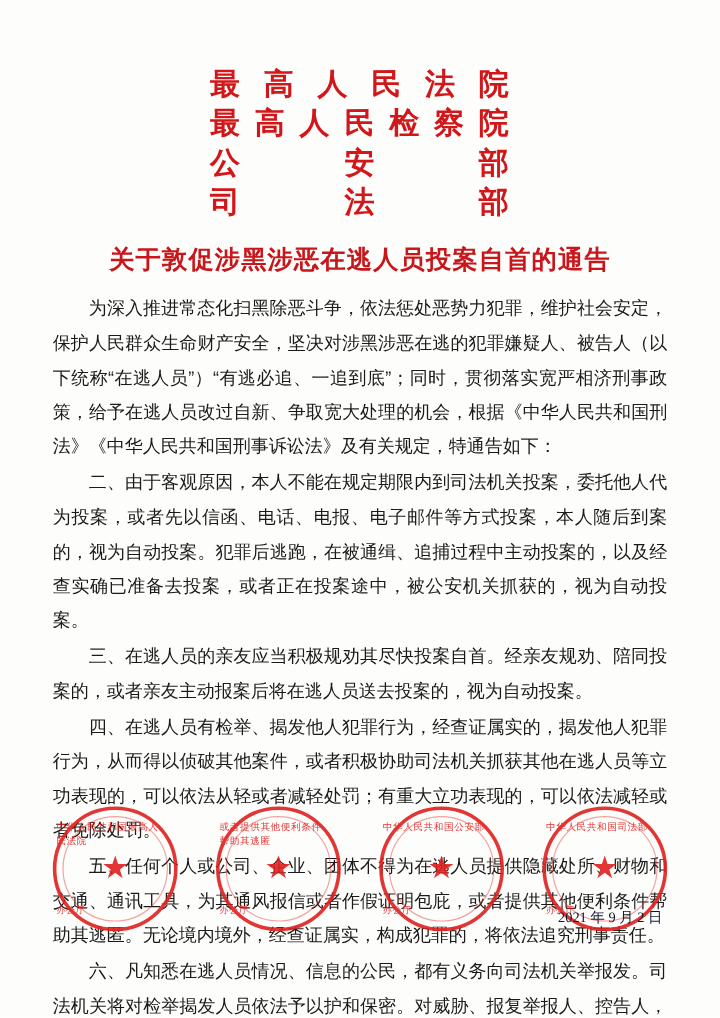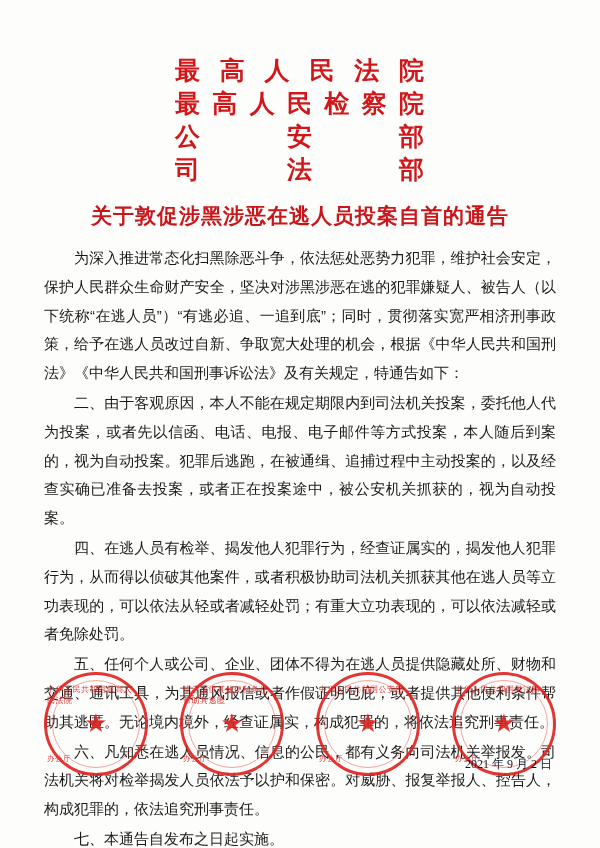--- a/index.html
+++ b/index.html
@@ -179,20 +179,21 @@
         <span>部</span>
       </span>
     </div>
   </div>
 
   <div class="doc-title">关于敦促涉黑涉恶在逃人员投案自首的通告</div>
 
   <div class="body-text">
     <p>为深入推进常态化扫黑除恶斗争，依法惩处恶势力犯罪，维护社会安定，保护人民群众生命财产安全，坚决对涉黑涉恶在逃的犯罪嫌疑人、被告人（以下统称“在逃人员”）“有逃必追、一追到底”；同时，贯彻落实宽严相济刑事政策，给予在逃人员改过自新、争取宽大处理的机会，根据《中华人民共和国刑法》《中华人民共和国刑事诉讼法》及有关规定，特通告如下：</p>
     <p>二、由于客观原因，本人不能在规定期限内到司法机关投案，委托他人代为投案，或者先以信函、电话、电报、电子邮件等方式投案，本人随后到案的，视为自动投案。犯罪后逃跑，在被通缉、追捕过程中主动投案的，以及经查实确已准备去投案，或者正在投案途中，被公安机关抓获的，视为自动投案。</p>
+    <p>三、在逃人员的亲友应当积极规劝其尽快投案自首。经亲友规劝、陪同投案的，或者亲友主动报案后将在逃人员送去投案的，视为自动投案。</p>
     <p>四、在逃人员有检举、揭发他人犯罪行为，经查证属实的，揭发他人犯罪行为，从而得以侦破其他案件，或者积极协助司法机关抓获其他在逃人员等立功表现的，可以依法从轻或者减轻处罚；有重大立功表现的，可以依法减轻或者免除处罚。</p>
     <p>五、任何个人或公司、企业、团体不得为在逃人员提供隐藏处所、财物和交通、通讯工具，为其通风报信或者作假证明包庇，或者提供其他便利条件帮助其逃匿。无论境内境外，经查证属实，构成犯罪的，将依法追究刑事责任。</p>
     <p>六、凡知悉在逃人员情况、信息的公民，都有义务向司法机关举报发。司法机关将对检举揭发人员依法予以护和保密。对威胁、报复举报人、控告人，构成犯罪的，依法追究刑事责任。</p>
     <p>七、本通告自发布之日起实施。</p>
   </div>
 
   <div class="seal-row">
     <div class="seal">
       <div class="ring"></div>
       <div class="seal-top-text">中华人民共和国最高人民法院</div>

